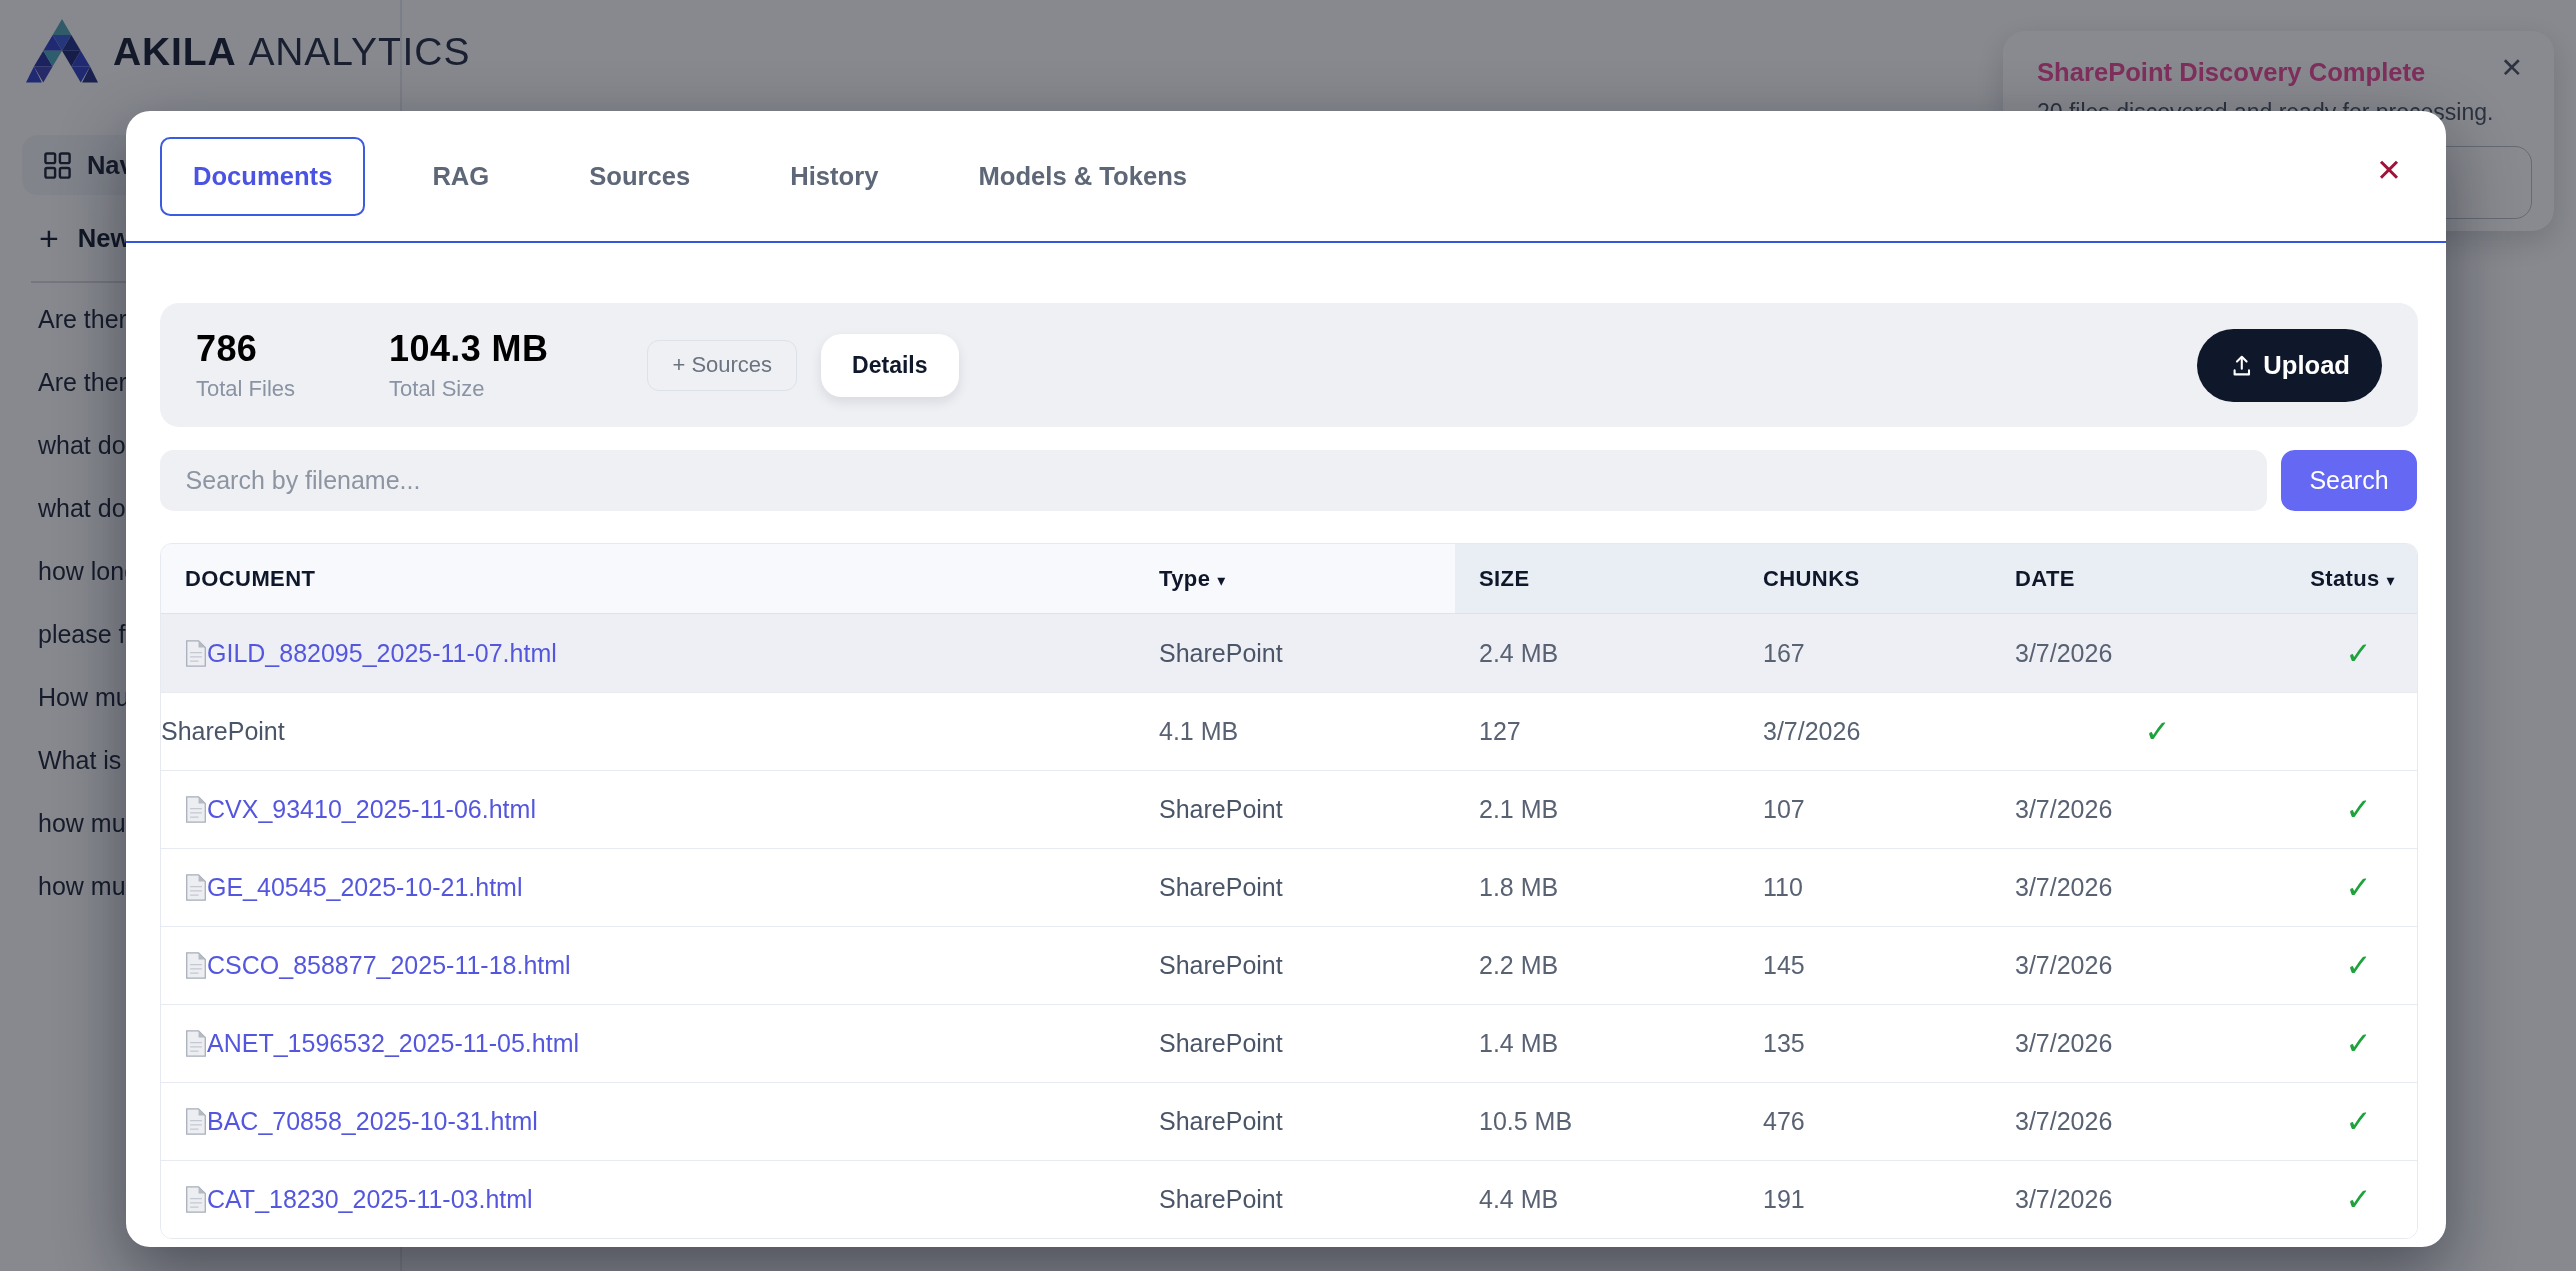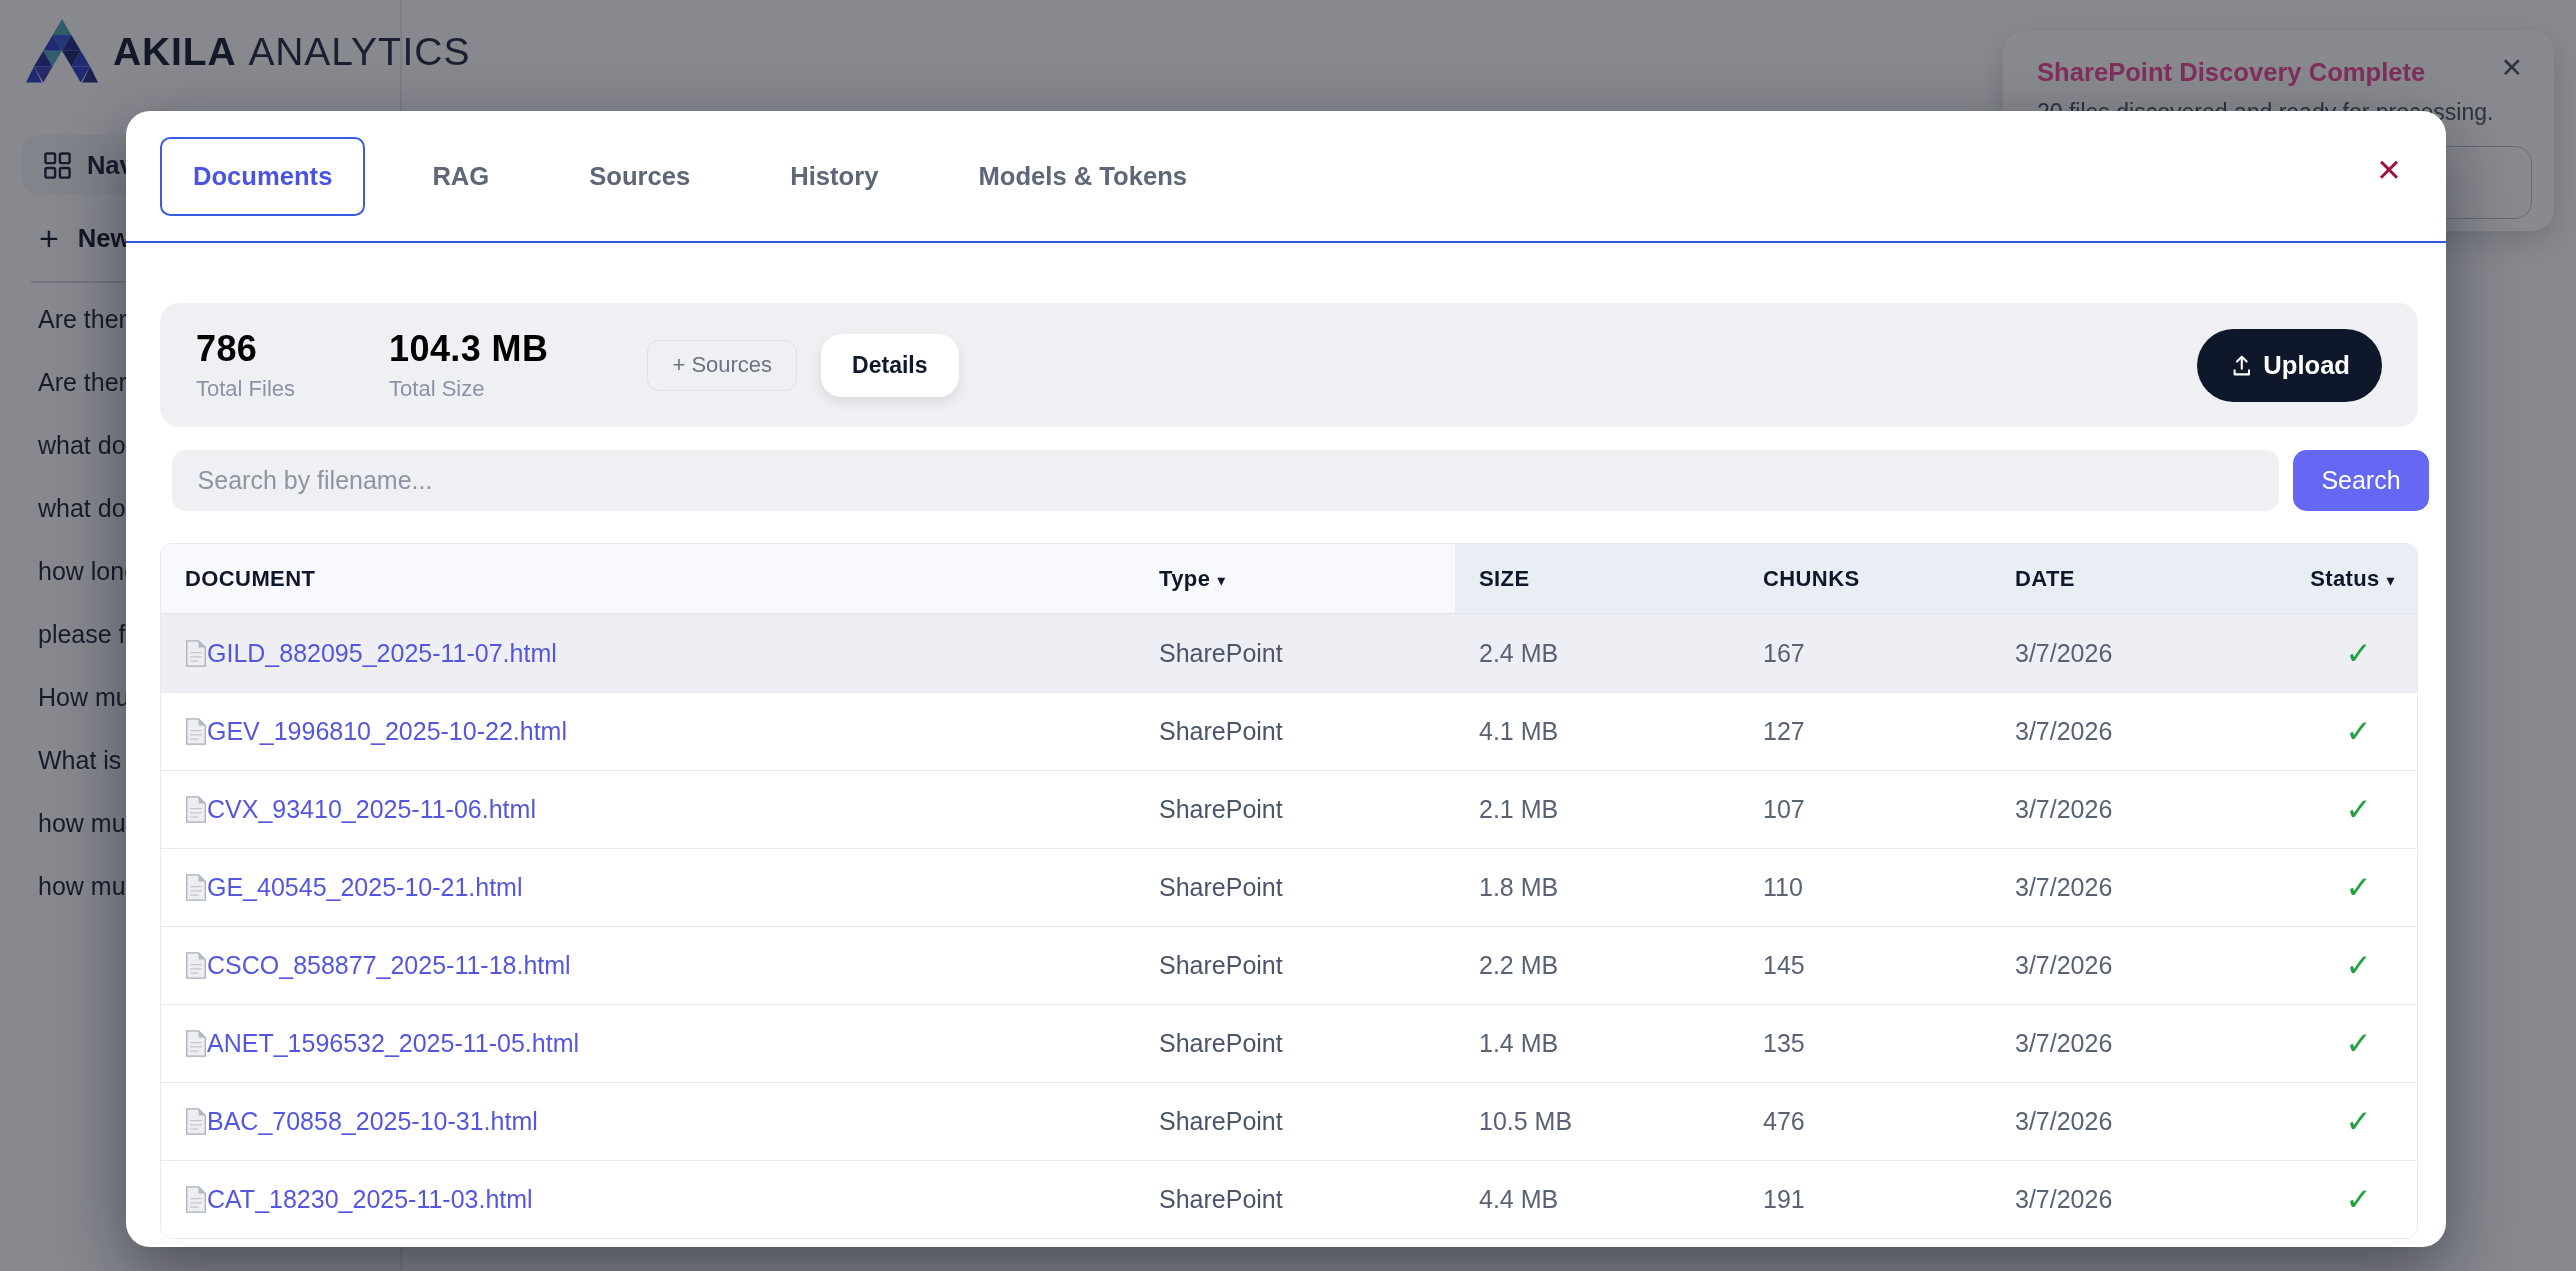--- a/index.html
+++ b/index.html
@@ -61,21 +61,21 @@
   .btn-sources { border:1.7px solid #dde1e8; background:transparent; border-radius:12px; height:51px;
                  padding:0 24px; font-size:22px; color:#6b7280; margin-left:5.1px; cursor:pointer;
                  font-family:inherit; white-space:nowrap; }
   .btn-details { background:#ffffff; border:none; border-radius:20.5px; height:63px; padding:0 31px;
                  font-size:23px; font-weight:700; color:#10182b; margin-left:24px; cursor:pointer;
                  box-shadow:0 5.1px 12px rgba(16,24,40,.10); font-family:inherit; }
   .btn-upload { margin-left:auto; background:#0f172a; color:#ffffff; border:none; border-radius:38px;
                 height:73px; padding:0 32px; font-size:25.6px; font-weight:700; display:flex;
                 align-items:center; gap:8.5px; cursor:pointer; font-family:inherit; }
 
-  .search-row { position:absolute; left:34px; top:339px; width:2258px; height:52px;margin-left:12px; }
+  .search-row { position:absolute; left:34px; top:339px; width:2258px; height:52px; }
   .search-input { position:absolute; left:0; top:0; width:2107px; height:61px; background:#eef0f4;
                   border:none; border-radius:13.6px; padding:0 25.6px; font-size:25px; color:#1f2937;
                   font-family:inherit; outline:none; }
   .search-input::placeholder { color:#8d95a2; }
   .btn-search { position:absolute; left:2121px; top:0; width:136px; height:61px; background:#6468f2;
                 color:#ffffff; border:none; border-radius:13.6px; font-size:25px; cursor:pointer; font-family:inherit; }
 
   .dtable { position:absolute; left:34px; top:432px; width:2258px; border:0.9px solid #e6e9f0;
             border-radius:12px; overflow:hidden; background:#ffffff; }
   .thead { position:relative; height:70px; background:#e9edf4; display:grid;
@@ -230,28 +230,20 @@
       </svg>
       <a class="fname" href="#">GILD_882095_2025-11-07.html</a>
     </div>
     <div class="cell-type">SharePoint</div>
     <div class="cell-num">2.4 MB</div>
     <div class="cell-num">167</div>
     <div class="cell-num">3/7/2026</div>
     <div class="cell-status">✓</div>
   </div>
         <div class="trow">
-    <div class="cell-doc">
-      <svg width="22" height="27" viewBox="0 0 26 32">
-        <path d="M2 1 h14 l8 8 v22 h-22 z" fill="#eceef1" stroke="#a7adb8" stroke-width="1.5"></path>
-        <path d="M16 1 l8 8 h-8 z" fill="#b4bac4"></path>
-        <path d="M6 15 h14 M6 20 h14 M6 25 h10" stroke="#c3c8d1" stroke-width="1.5"></path>
-      </svg>
-      <a class="fname" href="#">GEV_1996810_2025-10-22.html</a>
-    </div>
     <div class="cell-type">SharePoint</div>
     <div class="cell-num">4.1 MB</div>
     <div class="cell-num">127</div>
     <div class="cell-num">3/7/2026</div>
     <div class="cell-status">✓</div>
   </div>
         <div class="trow">
     <div class="cell-doc">
       <svg width="22" height="27" viewBox="0 0 26 32">
         <path d="M2 1 h14 l8 8 v22 h-22 z" fill="#eceef1" stroke="#a7adb8" stroke-width="1.5"></path>

